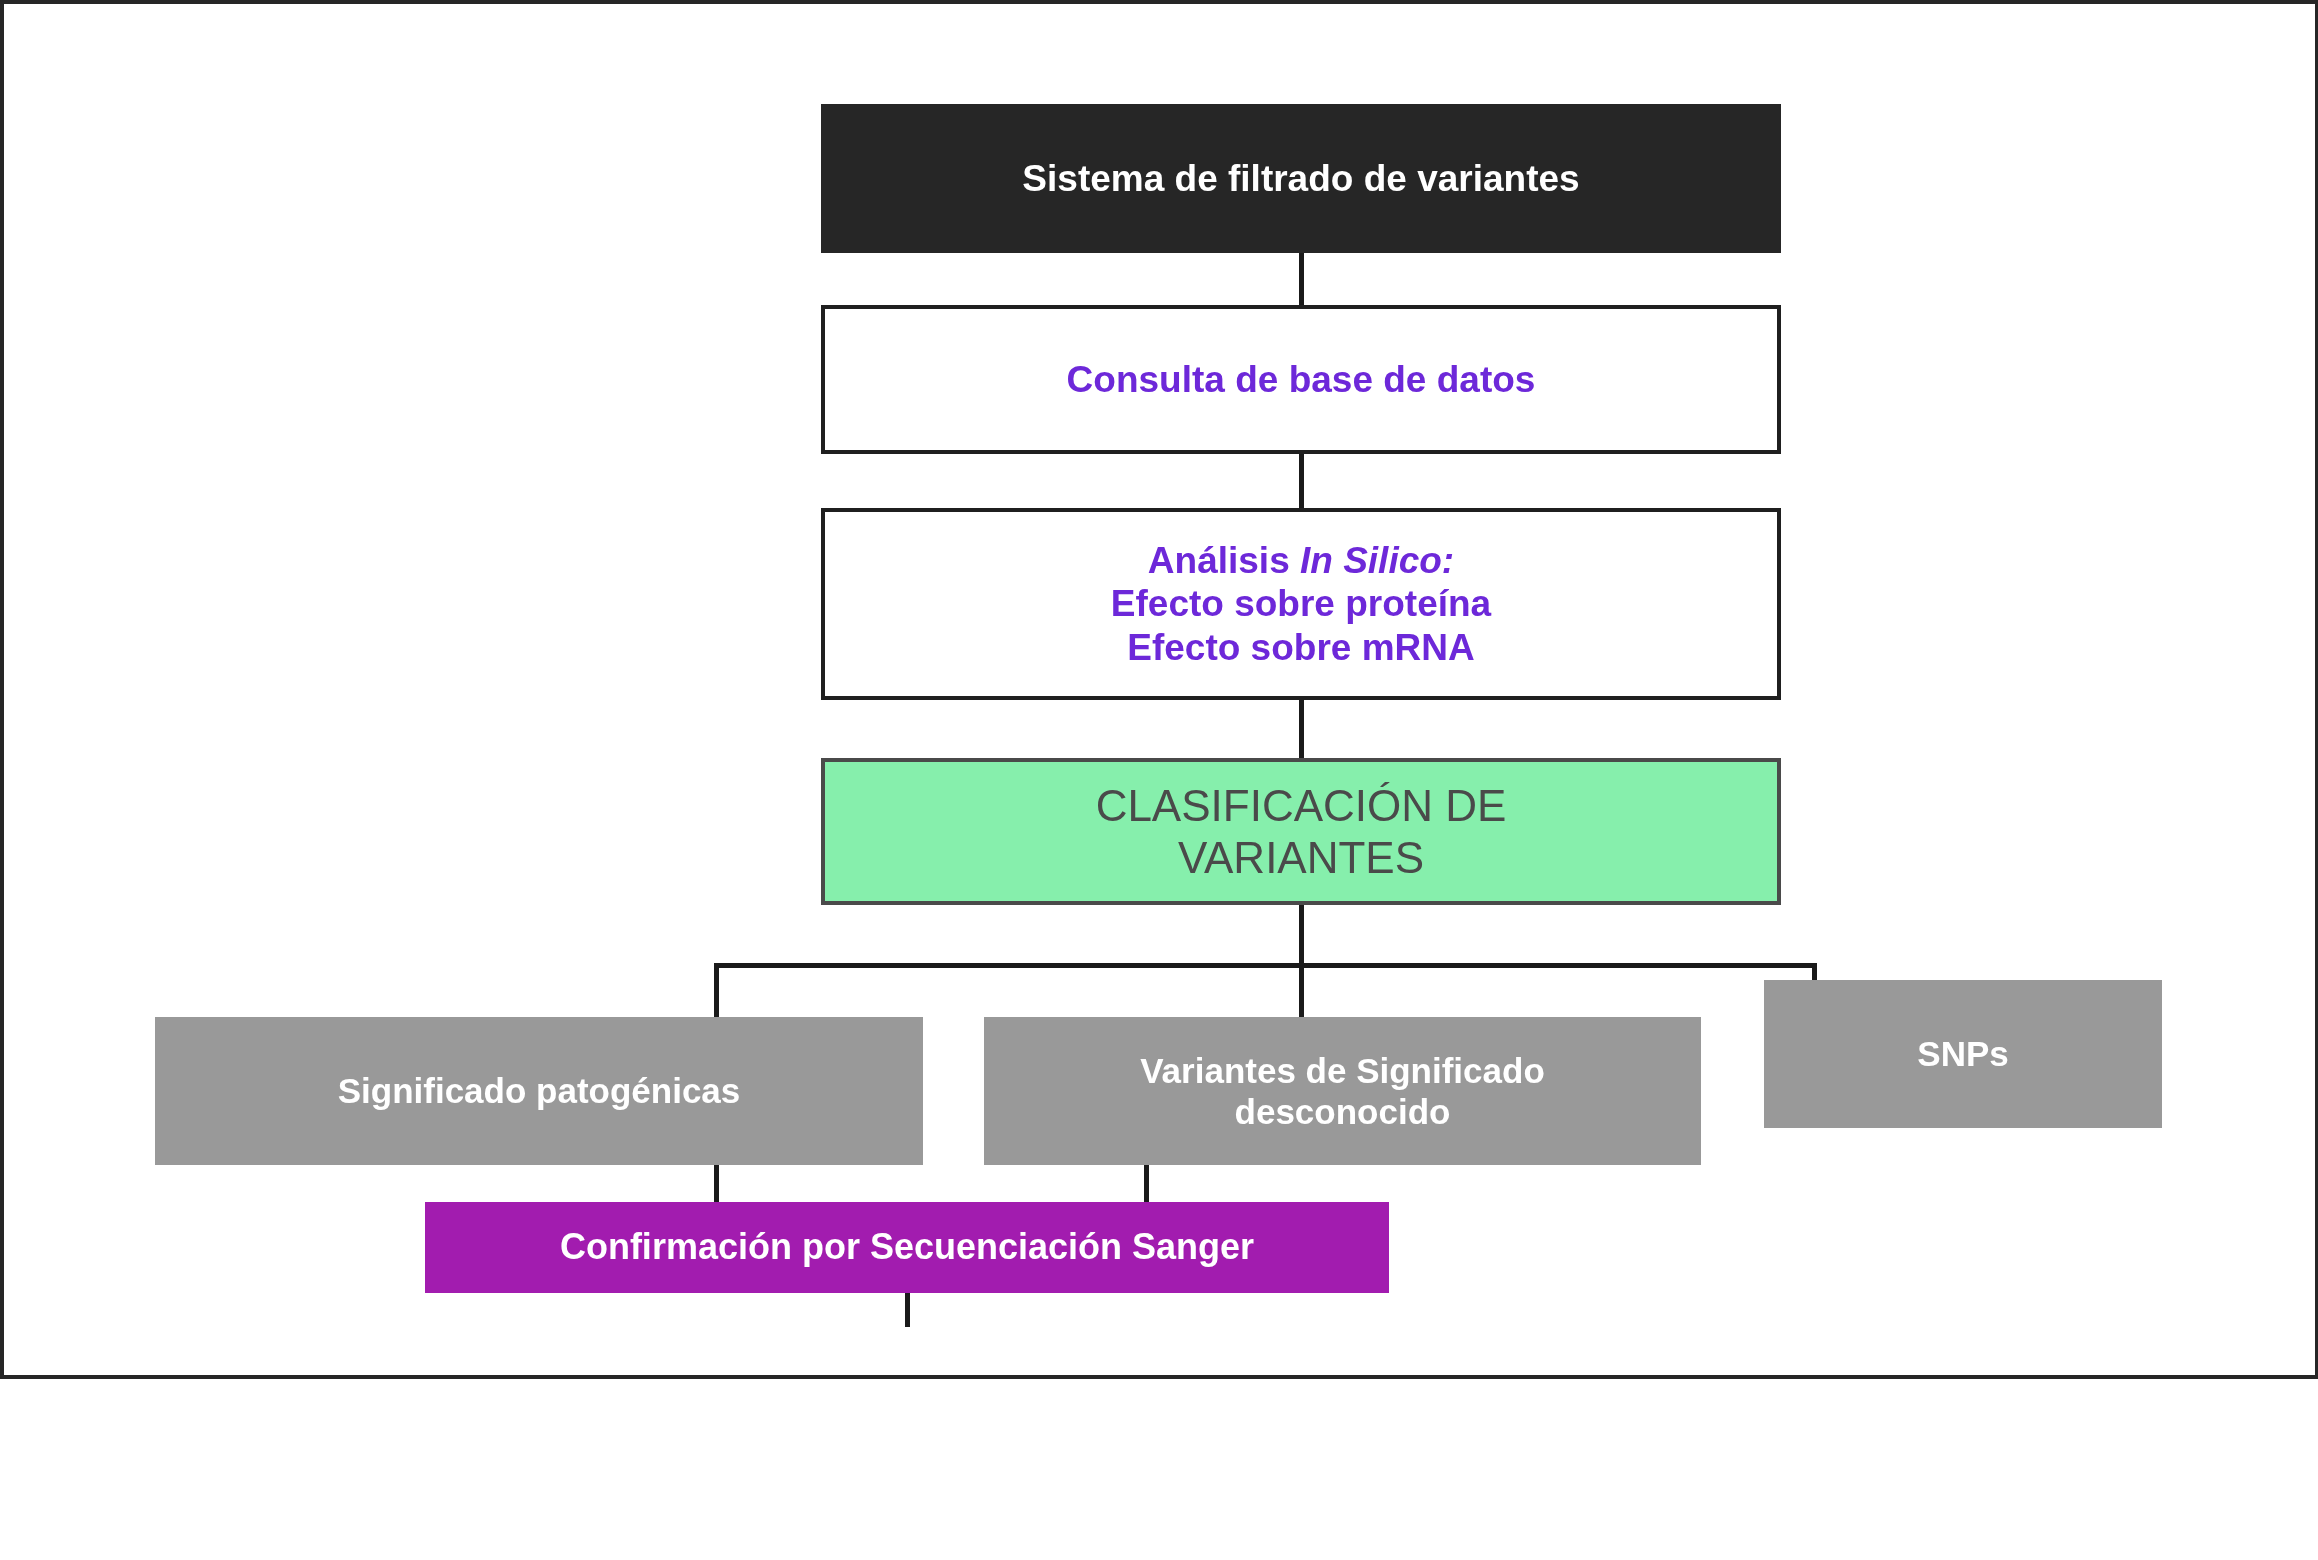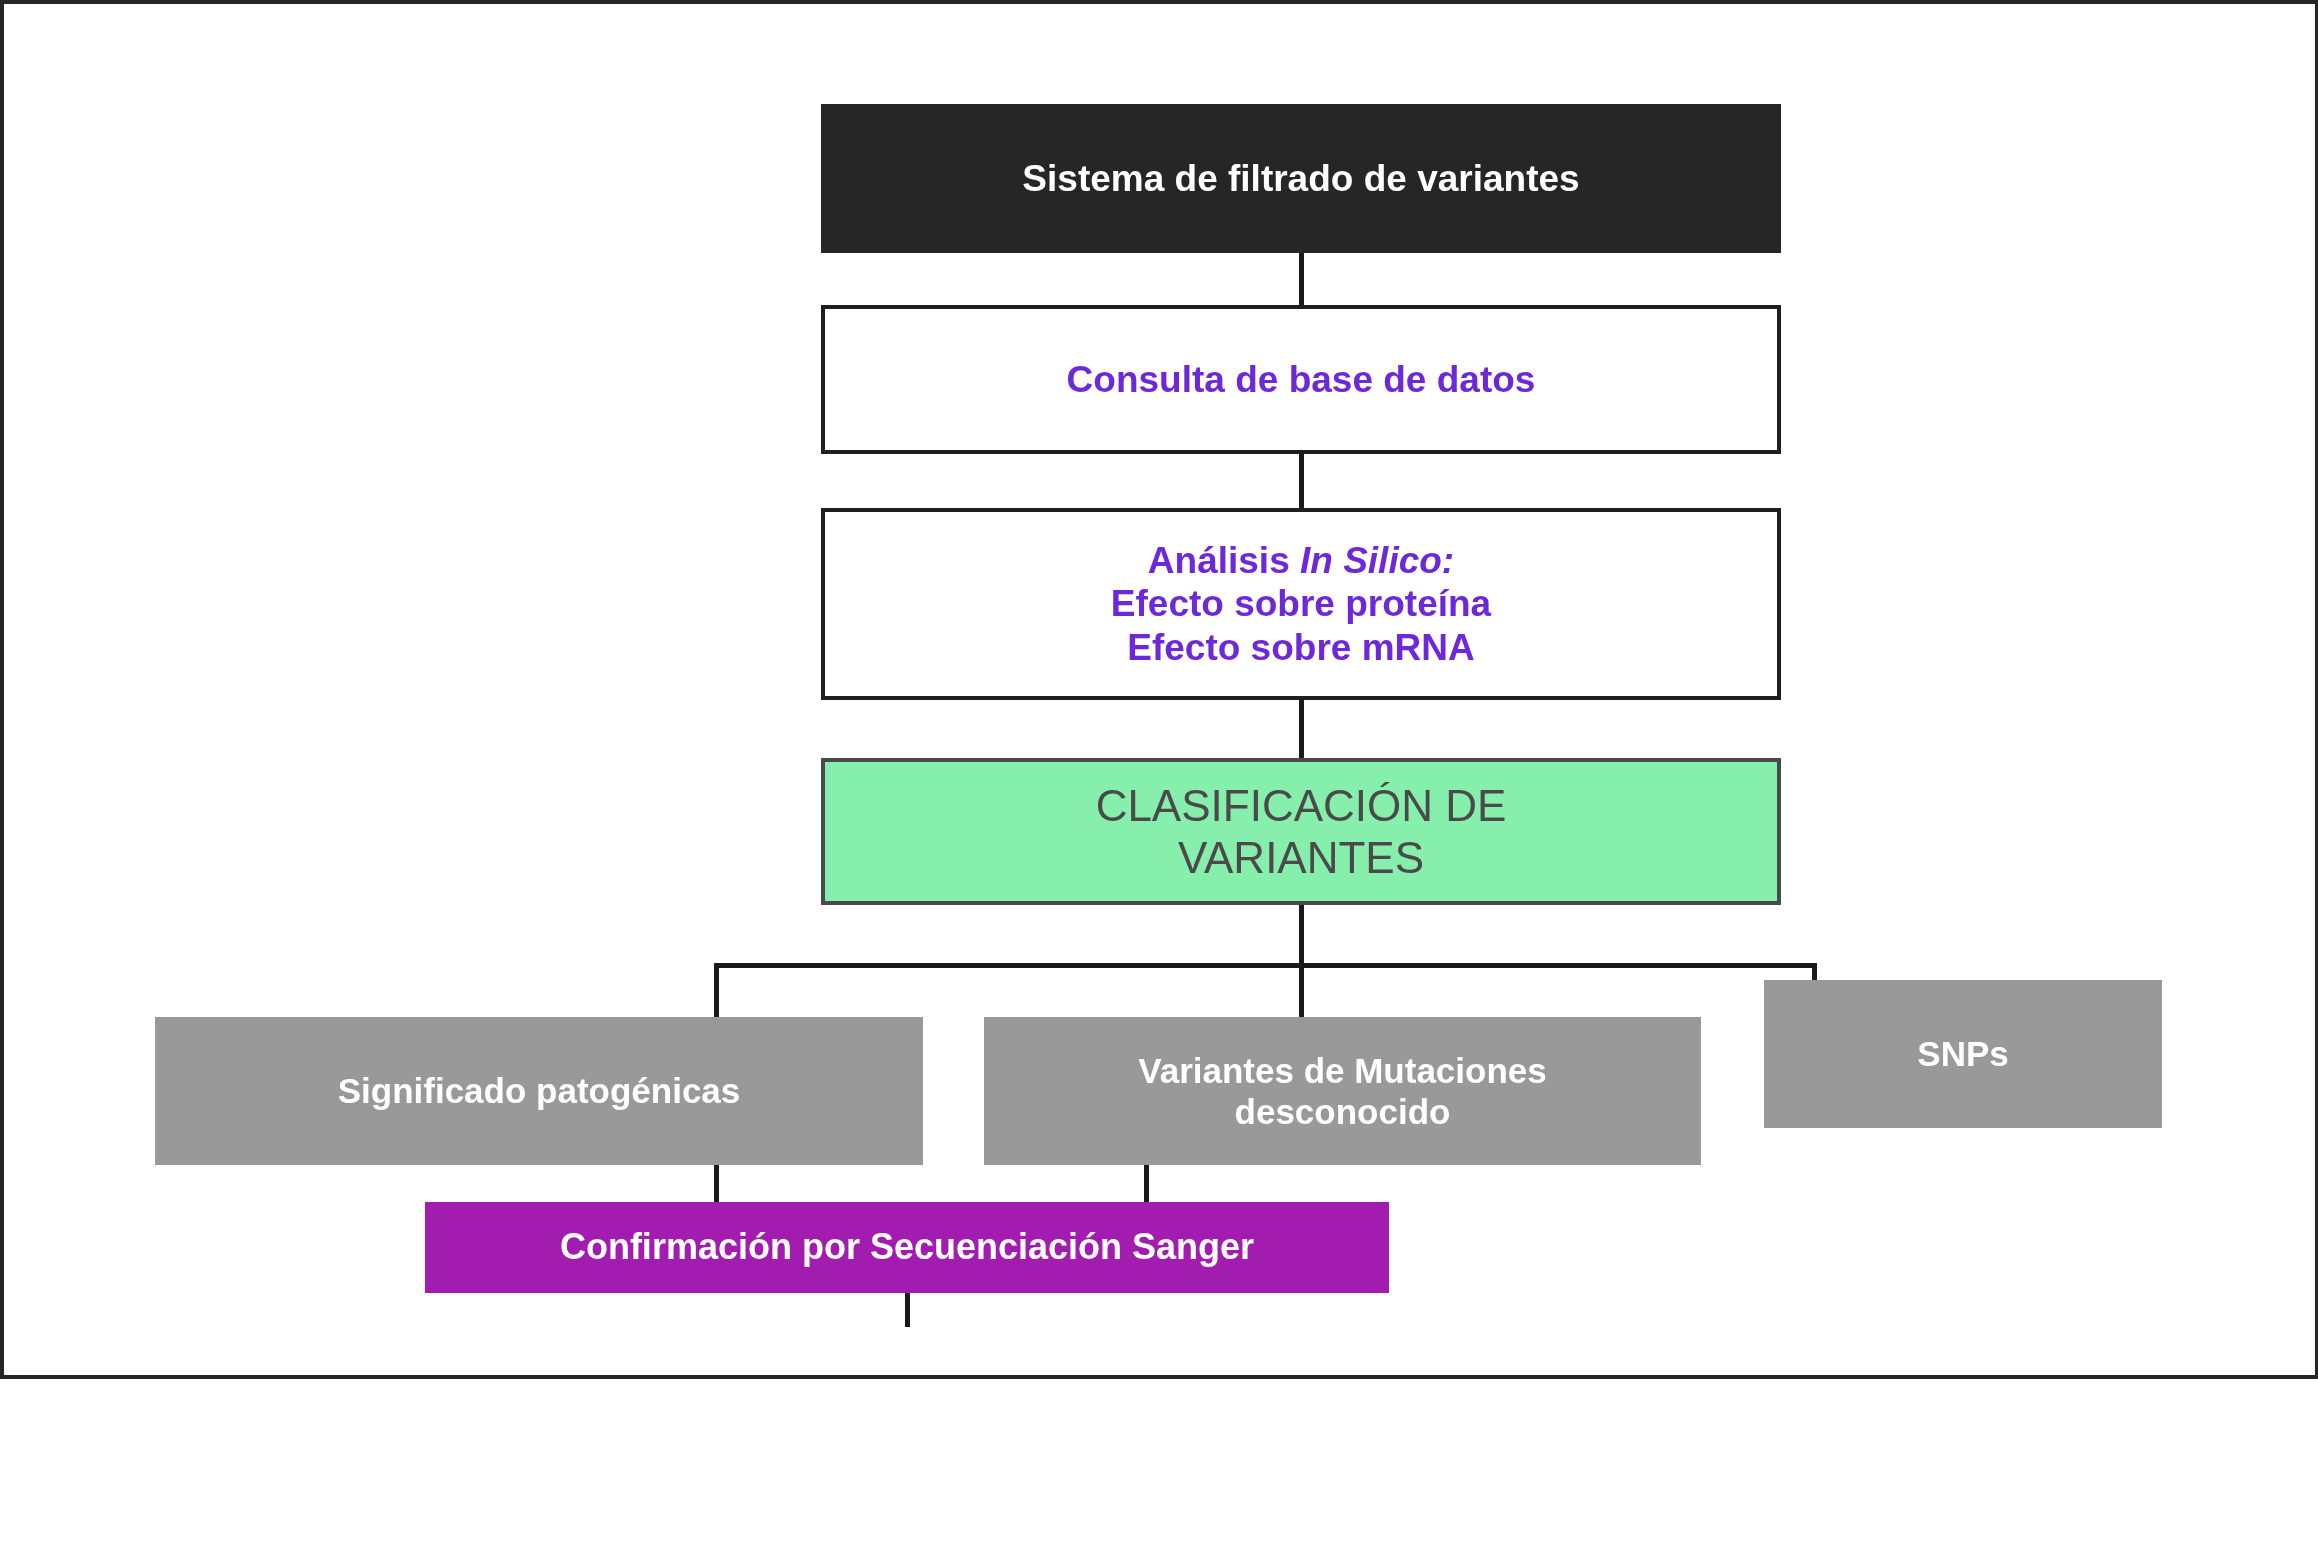--- a/index.html
+++ b/index.html
@@ -138,21 +138,21 @@
       <span>VARIANTES</span>
     </span>
   </div>
 
   <div class="node n-gray" style="left:151px; top:1013px; width:768px; height:148px;">
     <span class="lbl">Significado patogénicas</span>
   </div>
 
   <div class="node n-gray" style="left:980px; top:1013px; width:717px; height:148px;">
     <span class="lbl">
-      <span>Variantes de Mutaciones</span><br>
+      <span>Variantes de Significado</span><br>
       <span>desconocido</span>
     </span>
   </div>
 
   <div class="node n-gray" style="left:1760px; top:976px; width:398px; height:148px;">
     <span class="lbl">SNPs</span>
   </div>
 
   <div class="node n-darkgray" style="left:421px; top:1198px; width:964px; height:91px;">
     <span class="lbl">Confirmación por Secuenciación Sanger</span>

